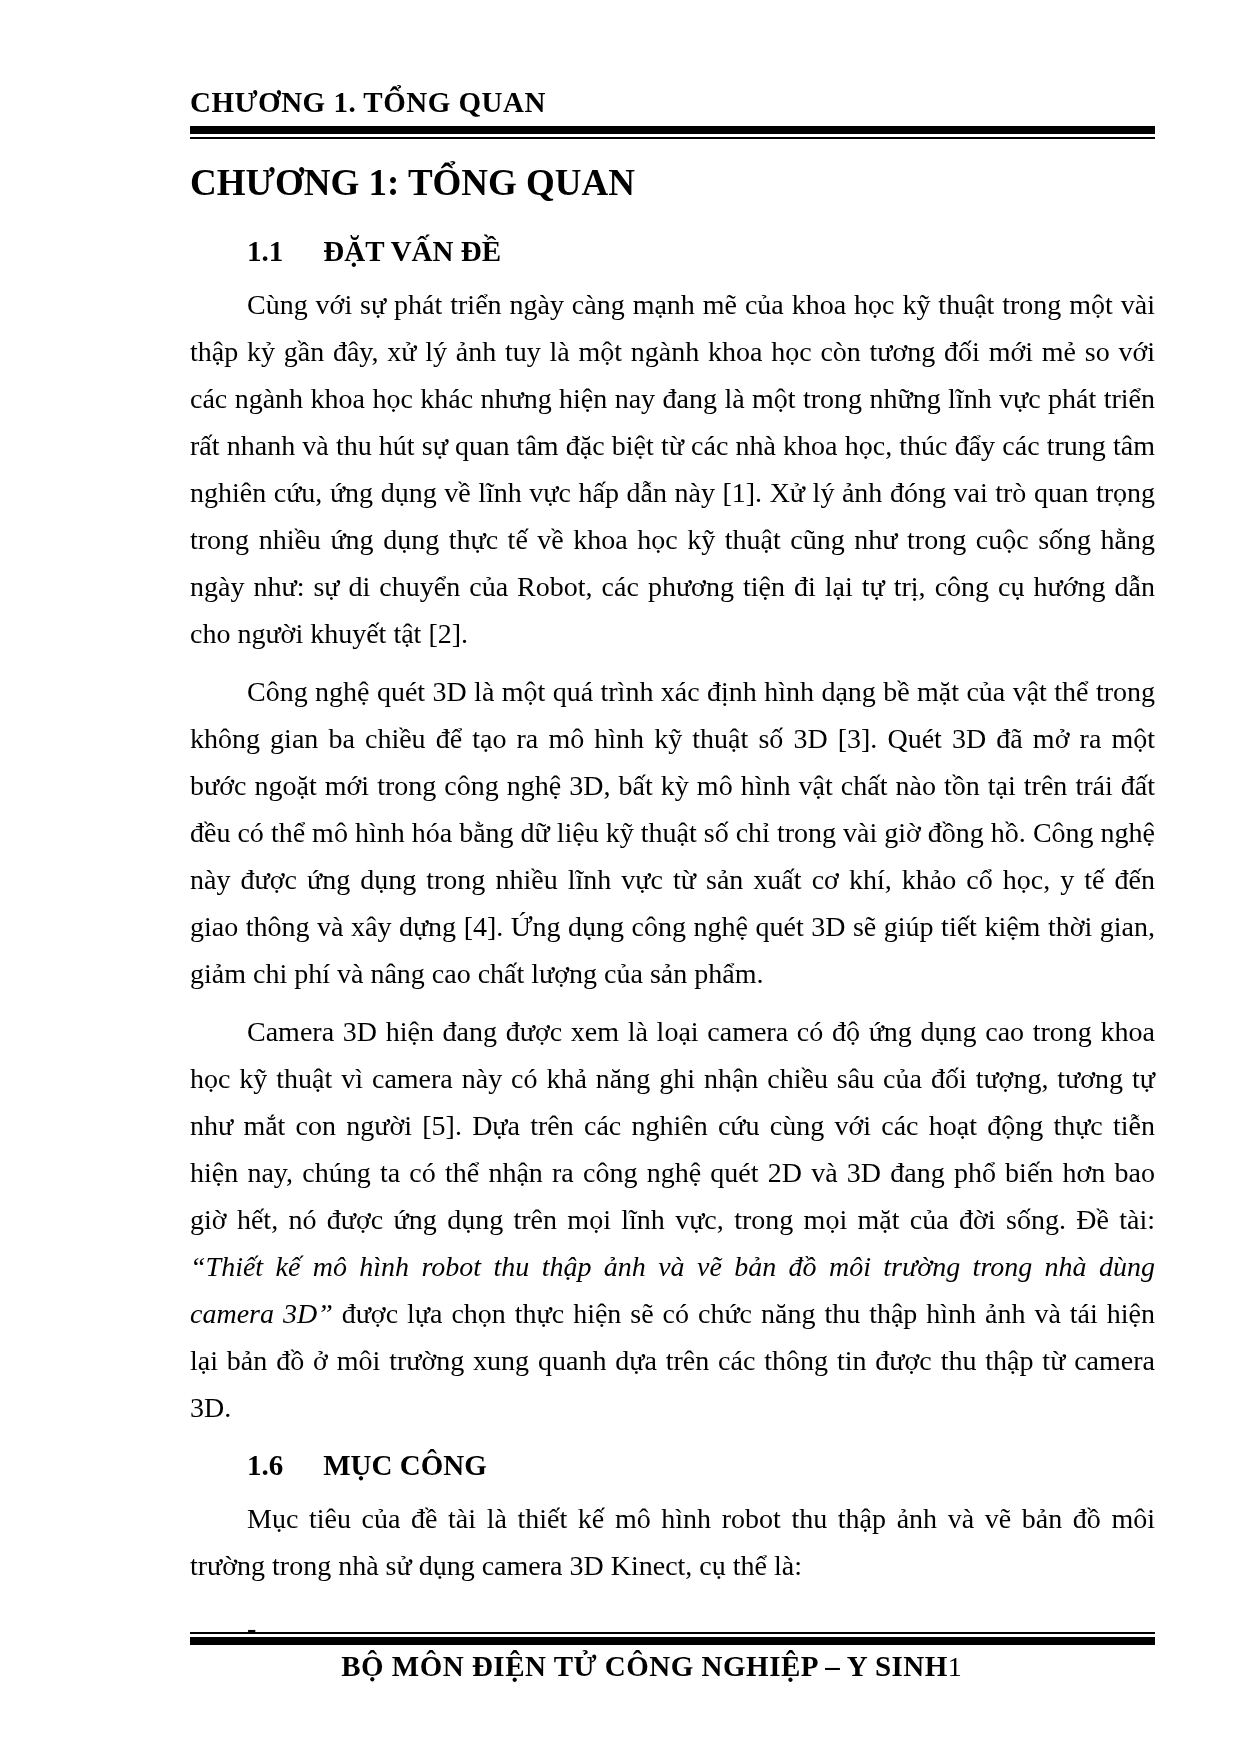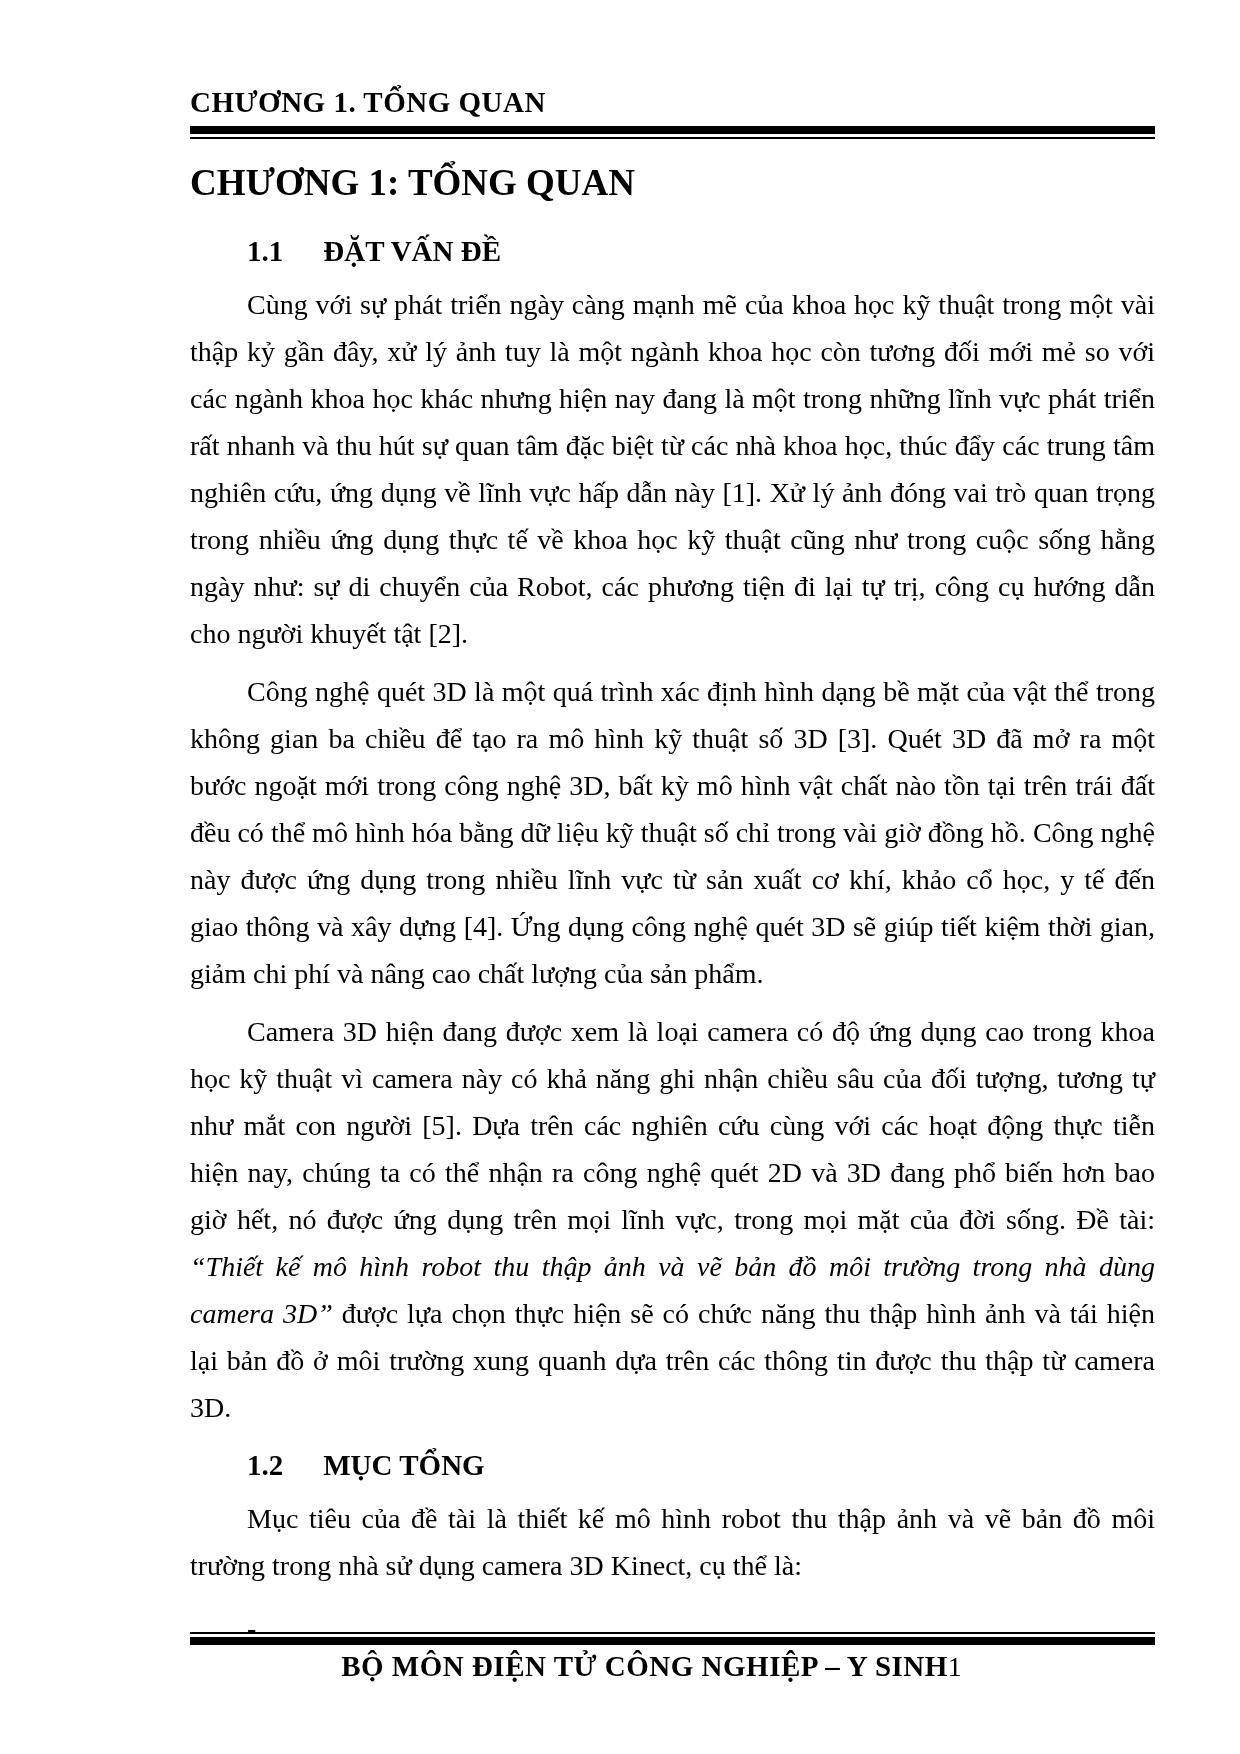--- a/index.html
+++ b/index.html
@@ -123,21 +123,21 @@
     <span class="sec-num">1.1</span><span>ĐẶT VẤN ĐỀ</span>
   </h2>
 
   <p class="body-para">Cùng với sự phát triển ngày càng mạnh mẽ của khoa học kỹ thuật trong một vài thập kỷ gần đây, xử lý ảnh tuy là một ngành khoa học còn tương đối mới mẻ so với các ngành khoa học khác nhưng hiện nay đang là một trong những lĩnh vực phát triển rất nhanh và thu hút sự quan tâm đặc biệt từ các nhà khoa học, thúc đẩy các trung tâm nghiên cứu, ứng dụng về lĩnh vực hấp dẫn này [1]. Xử lý ảnh đóng vai trò quan trọng trong nhiều ứng dụng thực tế về khoa học kỹ thuật cũng như trong cuộc sống hằng ngày như: sự di chuyển của Robot, các phương tiện đi lại tự trị, công cụ hướng dẫn cho người khuyết tật [2].</p>
 
   <p class="body-para">Công nghệ quét 3D là một quá trình xác định hình dạng bề mặt của vật thể trong không gian ba chiều để tạo ra mô hình kỹ thuật số 3D [3]. Quét 3D đã mở ra một bước ngoặt mới trong công nghệ 3D, bất kỳ mô hình vật chất nào tồn tại trên trái đất đều có thể mô hình hóa bằng dữ liệu kỹ thuật số chỉ trong vài giờ đồng hồ. Công nghệ này được ứng dụng trong nhiều lĩnh vực từ sản xuất cơ khí, khảo cổ học, y tế đến giao thông và xây dựng [4]. Ứng dụng công nghệ quét 3D sẽ giúp tiết kiệm thời gian, giảm chi phí và nâng cao chất lượng của sản phẩm.</p>
 
   <p class="body-para"><span>Camera 3D hiện đang được xem là loại camera có độ ứng dụng cao trong khoa học kỹ thuật vì camera này có khả năng ghi nhận chiều sâu của đối tượng, tương tự như mắt con người [5]. Dựa trên các nghiên cứu cùng với các hoạt động thực tiễn hiện nay, chúng ta có thể nhận ra công nghệ quét 2D và 3D đang phổ biến hơn bao giờ hết, nó được ứng dụng trên mọi lĩnh vực, trong mọi mặt của đời sống. Đề tài: </span><span class="topic-italic">“Thiết kế mô hình robot thu thập ảnh và vẽ bản đồ môi trường trong nhà dùng camera 3D”</span><span> được lựa chọn thực hiện sẽ có chức năng thu thập hình ảnh và tái hiện lại bản đồ ở môi trường xung quanh dựa trên các thông tin được thu thập từ camera 3D.</span></p>
 
   <h2 class="section-heading sec-2">
-    <span class="sec-num">1.2</span><span>MỤC TỔNG</span>
+    <span class="sec-num">1.6</span><span>MỤC CÔNG</span>
   </h2>
 
   <p class="body-para">Mục tiêu của đề tài là thiết kế mô hình robot thu thập ảnh và vẽ bản đồ môi trường trong nhà sử dụng camera 3D Kinect, cụ thể là:</p>
 
   <div class="bullet-line">
     <span class="dash">-</span>
   </div>
 
 </main>
 

